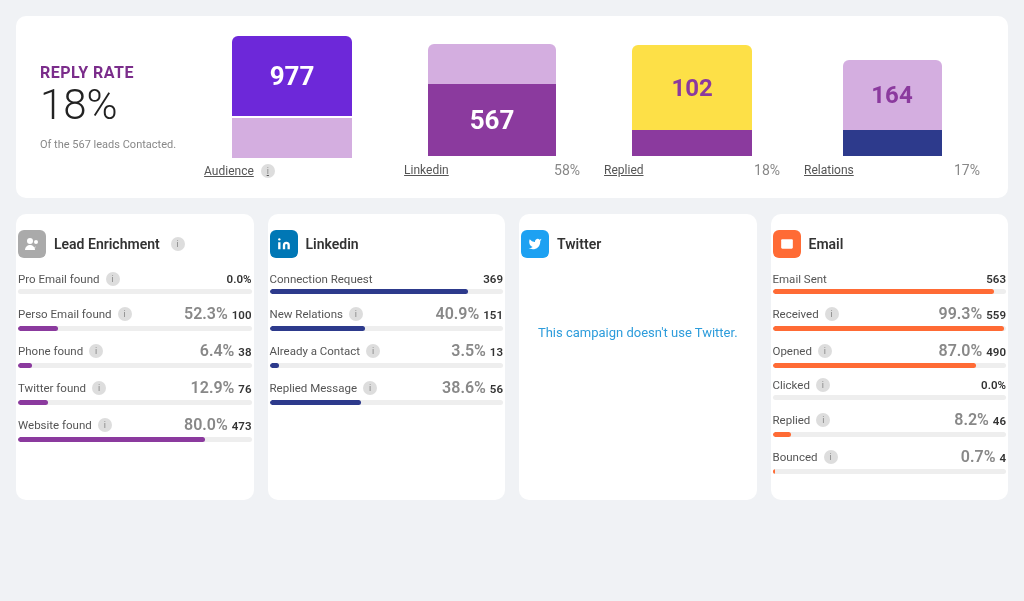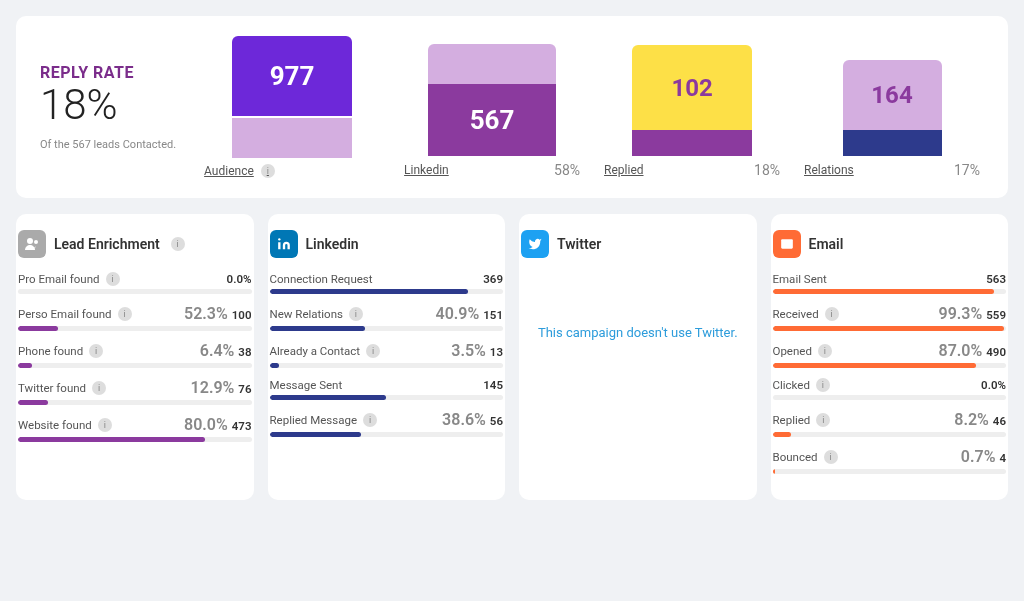--- a/index.html
+++ b/index.html
@@ -429,29 +429,20 @@
           <div class="stat-label-row">
             <span class="stat-label">Already a Contact<span class="info-icon">i</span></span>
             <span class="stat-value"><span class="stat-pct">3.5% </span>13</span>
           </div>
           <div class="progress-bar-bg">
             <div class="progress-bar-fill fill-darkblue" style="width: 4%;"></div>
           </div>
         </div>
         <div class="stat-row">
           <div class="stat-label-row">
-            <span class="stat-label">Message Sent</span>
-            <span class="stat-value">145</span>
-          </div>
-          <div class="progress-bar-bg">
-            <div class="progress-bar-fill fill-darkblue" style="width: 50%;"></div>
-          </div>
-        </div>
-        <div class="stat-row">
-          <div class="stat-label-row">
             <span class="stat-label">Replied Message<span class="info-icon">i</span></span>
             <span class="stat-value"><span class="stat-pct">38.6% </span>56</span>
           </div>
           <div class="progress-bar-bg">
             <div class="progress-bar-fill fill-darkblue" style="width: 39%;"></div>
           </div>
         </div>
       </div>
   </div>
 

